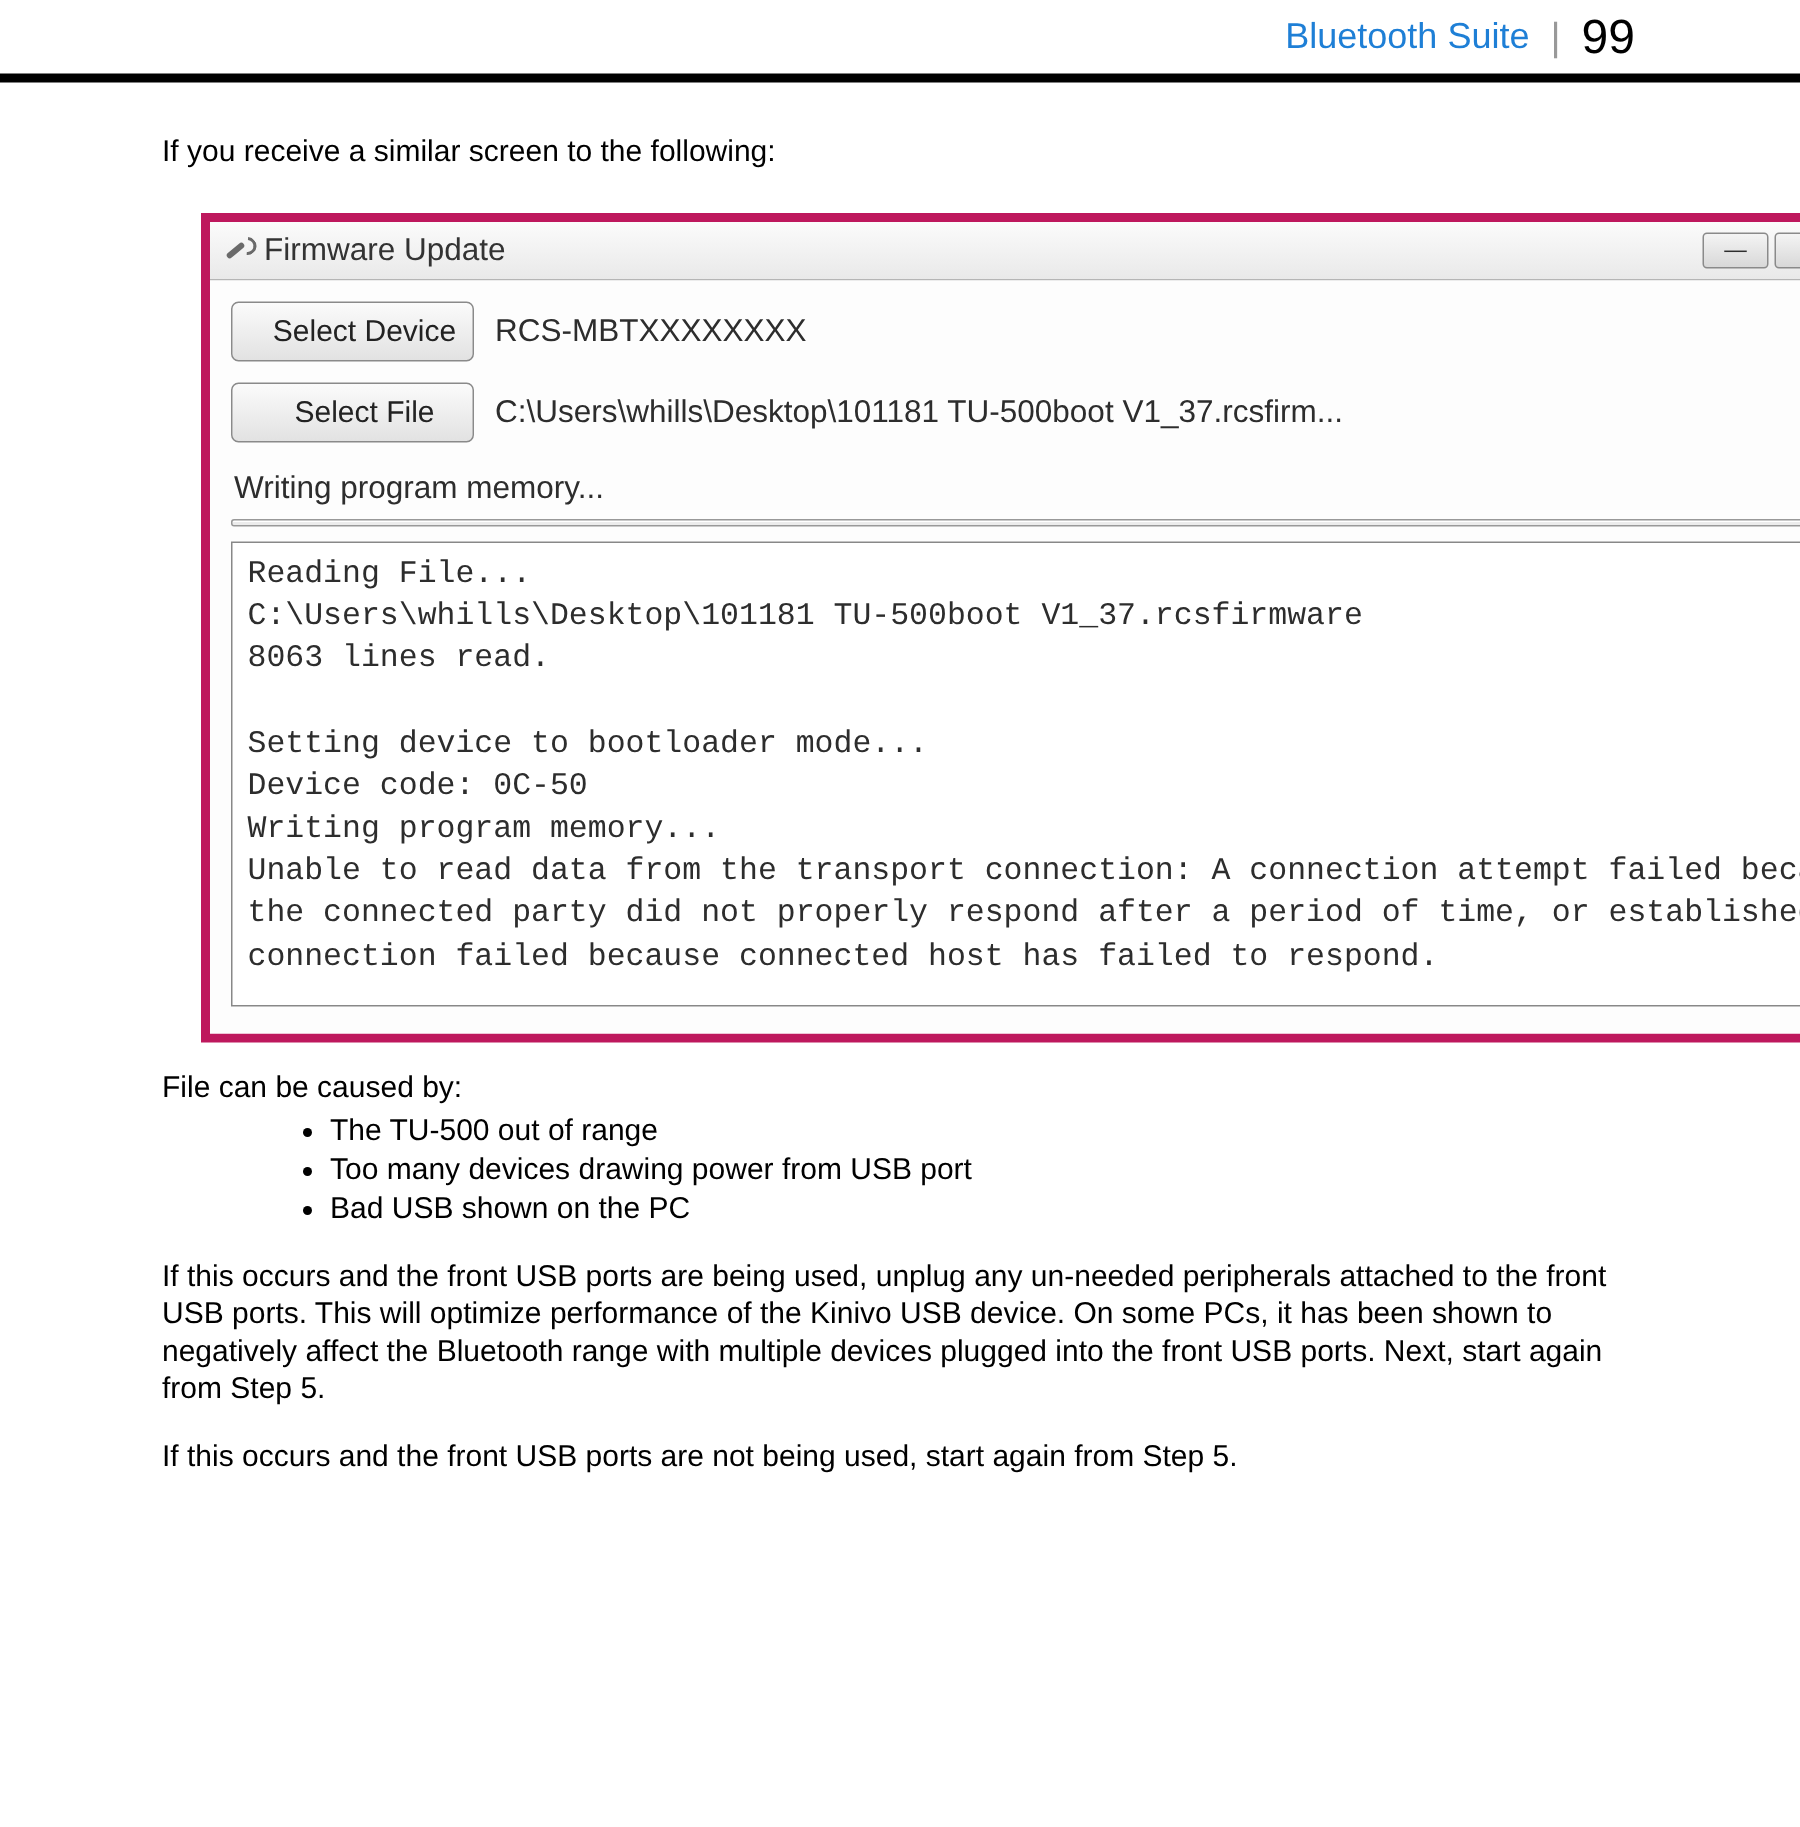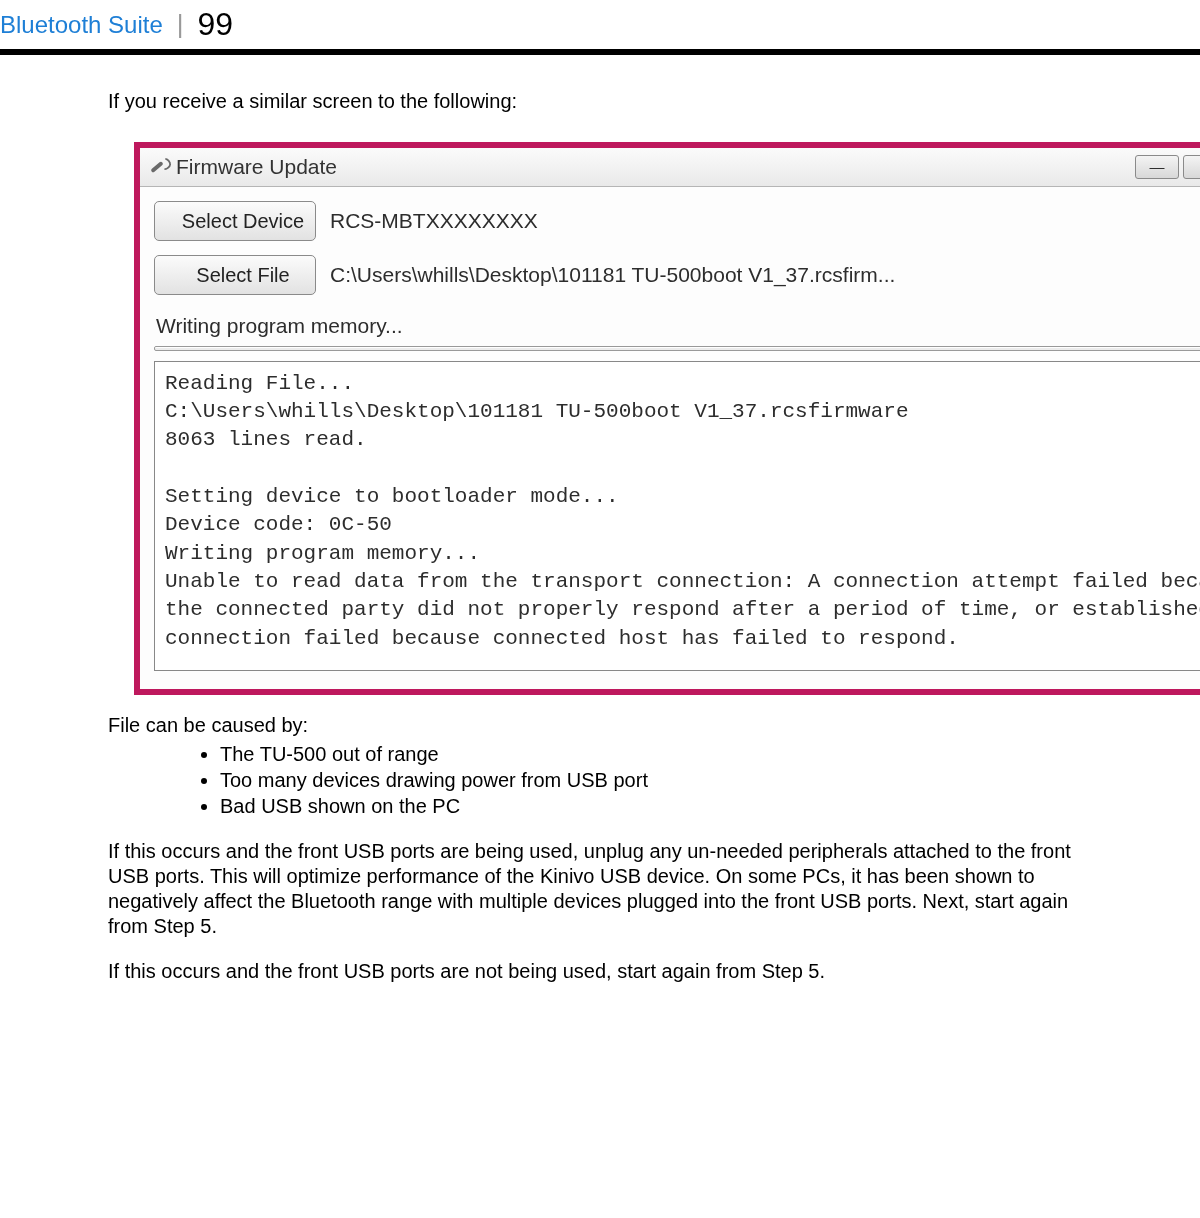--- a/index.html
+++ b/index.html
@@ -4,21 +4,21 @@
 <style>
   * { box-sizing: border-box; margin: 0; padding: 0; }
   body {
     font-family: Arial, Helvetica, sans-serif;
     background: #fff;
     color: #000;
     width: 1200px;
   }
   .page-header {
     display: flex;
-    justify-content: flex-start;
+    justify-content: flex-end;
     align-items: center;
     padding: 6px 110px 6px 0;
     font-size: 24px;
   }
   .page-header .section-name { color: #1e7fd6; }
   .page-header .sep { margin: 0 14px; color: #999; font-size: 26px; }
   .page-header .pagenum { font-size: 32px; }
   .hr-bar { height: 6px; background: #000; }
   .content {
     padding: 34px 108px 40px 108px;

